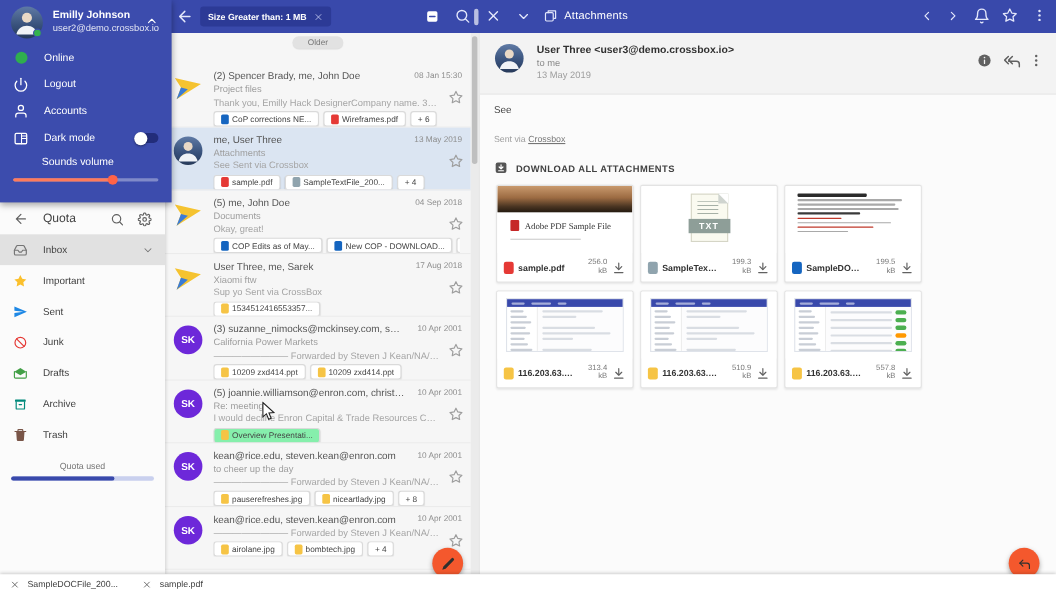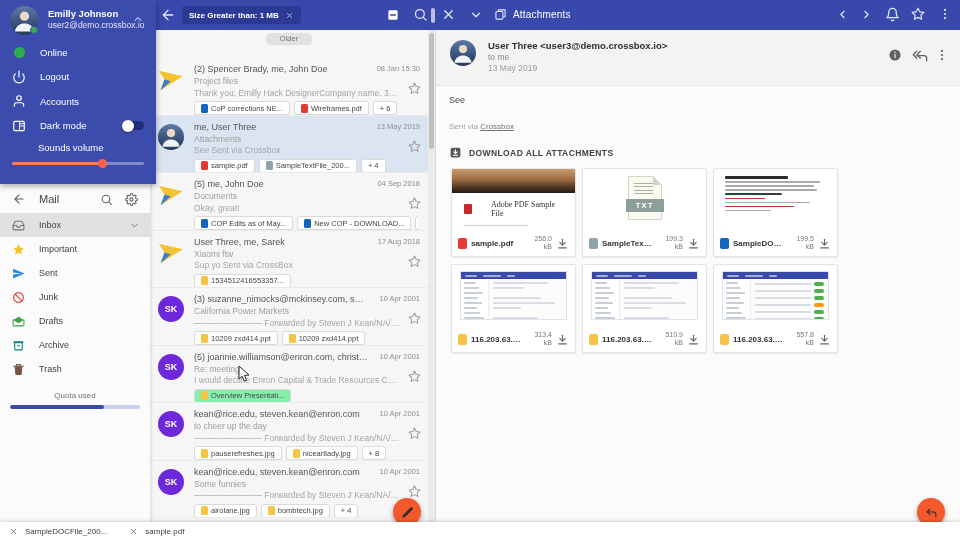--- a/index.html
+++ b/index.html
@@ -52,21 +52,21 @@
 
   
   .sidebar{position:absolute;left:0;top:30px;width:150px;height:492px;background:#fbfbfb;z-index:2;
            box-shadow:1px 0 3px rgba(0,0,0,.14);padding-top:155px;}
   .sb-header{position:relative;height:28px;display:flex;align-items:center;padding:0 12px;gap:0;}
   .sb-header .ibox{color:#616161;}
   .sb-back{width:14px;height:14px;}
   .sb-title{margin-left:13px;font-size:11px;color:#424242;flex:1;}
   .sb-search{width:13px;height:13px;margin-right:12px;}
   .sb-gear{width:13px;height:13px;}
-  .side-item{position:relative;display:flex;align-items:center;height:24px;padding:0 12px;gap:14px;font-size:9px;color:#424242;}
+  .side-item{position:relative;display:flex;align-items:center;height:24px;padding:14px 12px;gap:14px;font-size:9px;color:#424242;}
   .side-item.sel{background:#e1e1e1;}
   .side-item .ibox{width:13px;height:13px;flex:none;}
   .side-item .trail{position:absolute;right:10px;width:11px;height:11px;color:#757575;}
   .quota{margin-top:10px;}
   .quota-label{text-align:center;font-size:8px;color:#757575;}
   .qbar{margin:5px 10px 0 10px;height:4px;border-radius:2px;background:#c9d0ee;overflow:hidden;}
   .qfill{height:100%;background:#3949ab;border-radius:2px;}
   .sb-stats{margin:14px 10px 0 10px;font-size:8px;color:#424242;}
   .sb-stats div{margin-bottom:6.5px;}
   .sb-stats b{font-weight:bold;}
@@ -123,21 +123,21 @@
   .att-grid{display:flex;flex-wrap:wrap;gap:7px 6px;padding:1px 2px;}
   .card{width:125px;height:89px;background:#fff;border:1px solid #e3e3e3;border-radius:2px;overflow:hidden;
         box-shadow:0 1px 2px rgba(0,0,0,.08);display:flex;flex-direction:column;}
   .pv{flex:1;position:relative;overflow:hidden;background:#fff;}
   .cfoot{height:26px;display:flex;align-items:center;gap:4px;padding:0 6px;flex:none;}
   .cname{flex:1;font-size:8px;font-weight:bold;color:#333;white-space:nowrap;overflow:hidden;text-overflow:ellipsis;}
   .csize{width:25px;font-size:7px;color:#777;text-align:right;line-height:1.2;flex:none;}
   .dlic{width:13px;height:13px;color:#616161;flex:none;}
   
   .pv-photo{height:24px;background:linear-gradient(180deg,#c99a6e 0%,#9c6b42 45%,#4a3522 78%,#241a10 100%);}
-  .pv-pdfrow{display:flex;align-items:center;gap:19px;padding:7px 12px 0 12px;}
+  .pv-pdfrow{display:flex;align-items:center;gap:5px;padding:7px 12px 0 12px;}
   .pv-pdfic{width:8px;height:10px;background:#c62828;border-radius:1px;flex:none;}
   .pv-pdftitle{font-family:"Liberation Serif",serif;font-size:8px;color:#333;}
   .pv-hr{margin:7px 12px 0 12px;height:1px;background:#ccc;width:52%;}
   .sheet{position:relative;width:34px;height:44px;margin:7px auto 0 auto;background:#fafaf0;border:1px solid #d5d5c6;}
   .sheet:before{content:"";position:absolute;right:-1px;top:-1px;border-style:solid;border-width:0 9px 9px 0;border-color:transparent #fff #cfd4cf transparent;}
   .sheet-lines{position:absolute;left:5px;right:8px;top:6px;height:13px;
                background:repeating-linear-gradient(to bottom,#a6b0a6 0 1px,transparent 1px 3.5px);}
   .txt-band{position:absolute;left:-3px;right:-3px;bottom:7px;height:13px;background:#8e9e98;color:#fff;
             font-size:8px;font-weight:bold;text-align:center;line-height:13px;letter-spacing:1px;}
   .pv-doc{padding:7px 11px 0 11px;}
@@ -246,21 +246,21 @@
       </span>
   </div>
 
   <aside class="sidebar">
     <div class="sb-header">
       <span class="ibox sb-back">
           <svg viewBox="0 0 24 24" fill="none" stroke="currentColor" stroke-width="2" stroke-linecap="round" stroke-linejoin="round">
             <path d="M19 12H5M12 19l-7-7 7-7"></path>
           </svg>
         </span>
-      <span class="sb-title">Mail</span>
+      <span class="sb-title">Quota</span>
       <span class="ibox sb-search">
           <svg viewBox="0 0 24 24" fill="none" stroke="currentColor" stroke-width="2" stroke-linecap="round" stroke-linejoin="round">
             <circle cx="11" cy="11" r="7"></circle>
             <path d="M21 21l-4.3-4.3"></path>
           </svg>
         </span>
       <span class="ibox sb-gear">
           <svg viewBox="0 0 24 24" fill="none" stroke="currentColor" stroke-width="2" stroke-linecap="round" stroke-linejoin="round">
             <circle cx="12" cy="12" r="3"></circle>
             <path d="M19.4 15a1.65 1.65 0 00.33 1.82l.06.06a2 2 0 11-2.83 2.83l-.06-.06a1.65 1.65 0 00-1.82-.33 1.65 1.65 0 00-1 1.51V21a2 2 0 11-4 0v-.09a1.65 1.65 0 00-1-1.51 1.65 1.65 0 00-1.82.33l-.06.06a2 2 0 11-2.83-2.83l.06-.06a1.65 1.65 0 00.33-1.82 1.65 1.65 0 00-1.51-1H3a2 2 0 110-4h.09a1.65 1.65 0 001.51-1 1.65 1.65 0 00-.33-1.82l-.06-.06a2 2 0 112.83-2.83l.06.06a1.65 1.65 0 001.82.33h.09a1.65 1.65 0 001-1.51V3a2 2 0 114 0v.09a1.65 1.65 0 001 1.51h.09a1.65 1.65 0 001.82-.33l.06-.06a2 2 0 112.83 2.83l-.06.06a1.65 1.65 0 00-.33 1.82v.09a1.65 1.65 0 001.51 1H21a2 2 0 110 4h-.09a1.65 1.65 0 00-1.51 1z"></path>
@@ -587,21 +587,20 @@
           <span class="ibox e-star" style="width: 13px; height: 13px;">
             <svg viewBox="0 0 24 24" fill="none" stroke="currentColor" stroke-width="2" stroke-linecap="round" stroke-linejoin="round">
               <path d="M12 2l3.1 6.3 6.9 1-5 4.9 1.2 6.8-6.2-3.2L5.8 21 7 14.2 2 9.3l6.9-1z"></path>
             </svg>
           </span>
         </div>
         <div class="email-row">
           <span class="avatar ini">SK</span>
           <div class="e-body">
             <div class="e-from">kean@rice.edu, steven.kean@enron.com</div>
-            <div class="e-subj">Some funnies</div>
             <div class="e-snip">———————— Forwarded by Steven J Kean/NA/Enron on 04/10/2...</div>
             <div class="chips">
               <span class="chip">
                 <i class="fic generic"></i>
                 <span>airolane.jpg</span>
               </span>
               <span class="chip">
                 <i class="fic generic"></i>
                 <span>bombtech.jpg</span>
               </span>

